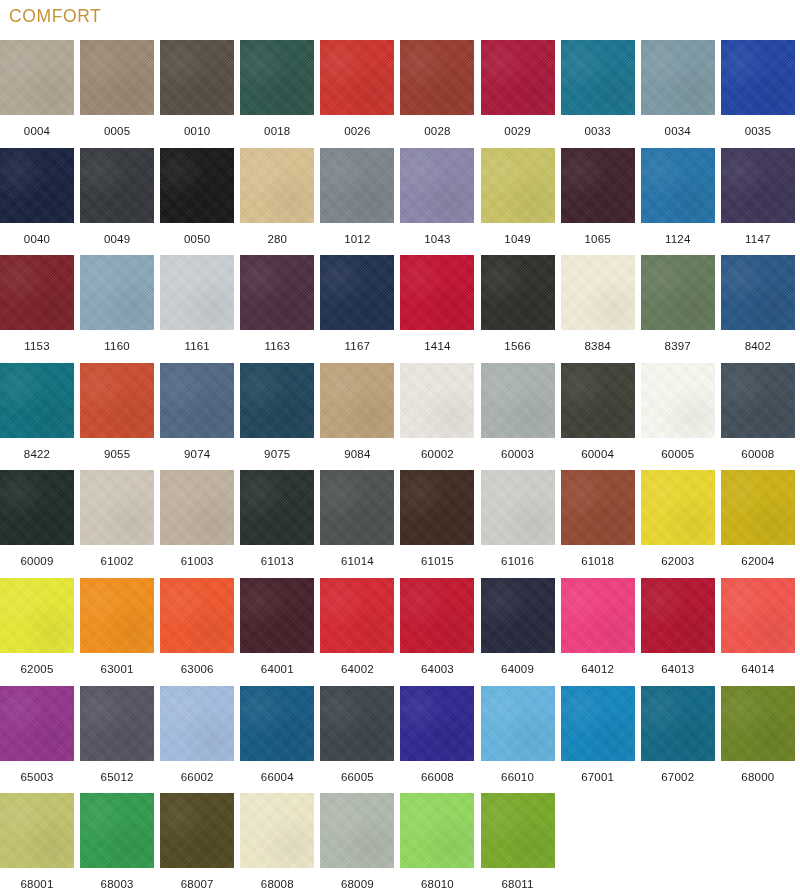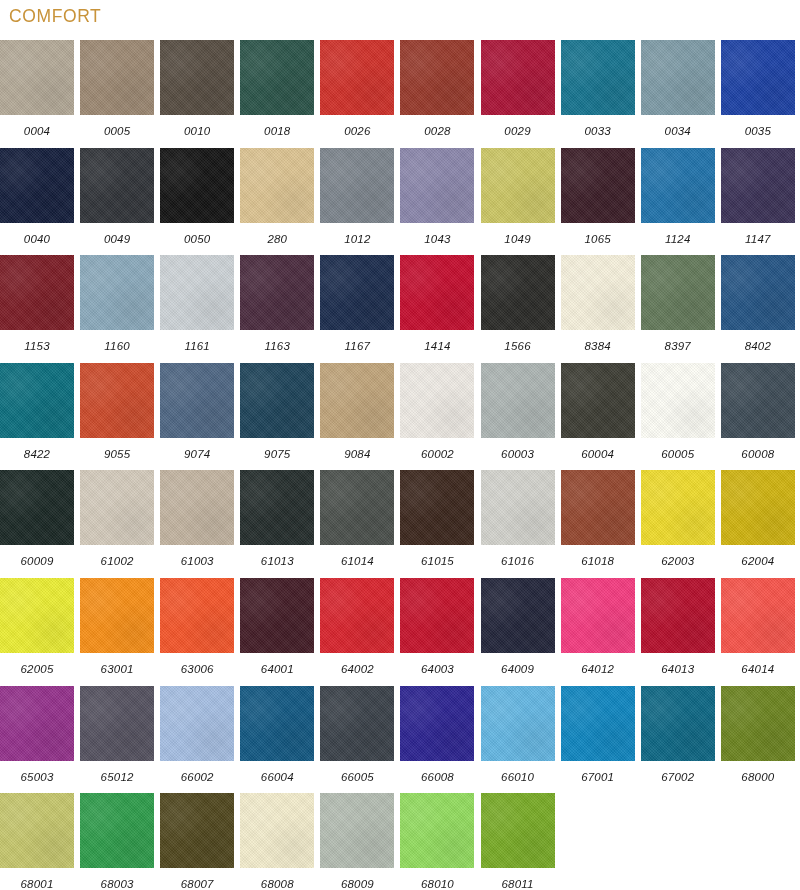--- a/index.html
+++ b/index.html
@@ -41,21 +41,20 @@
     top: 40px;
     width: 800px;
   }
 
   .swatch-row {
     display: block;
     height: 107.6px;
     position: relative;
     white-space: nowrap;
     font-size: 0;
-    font-style: italic;
   }
 
   .swatch-cell {
     display: inline-block;
     width: 74px;
     margin-right: 6.1px;
     vertical-align: top;
     position: relative;
   }
   .swatch-cell:last-child { margin-right: 0; }

